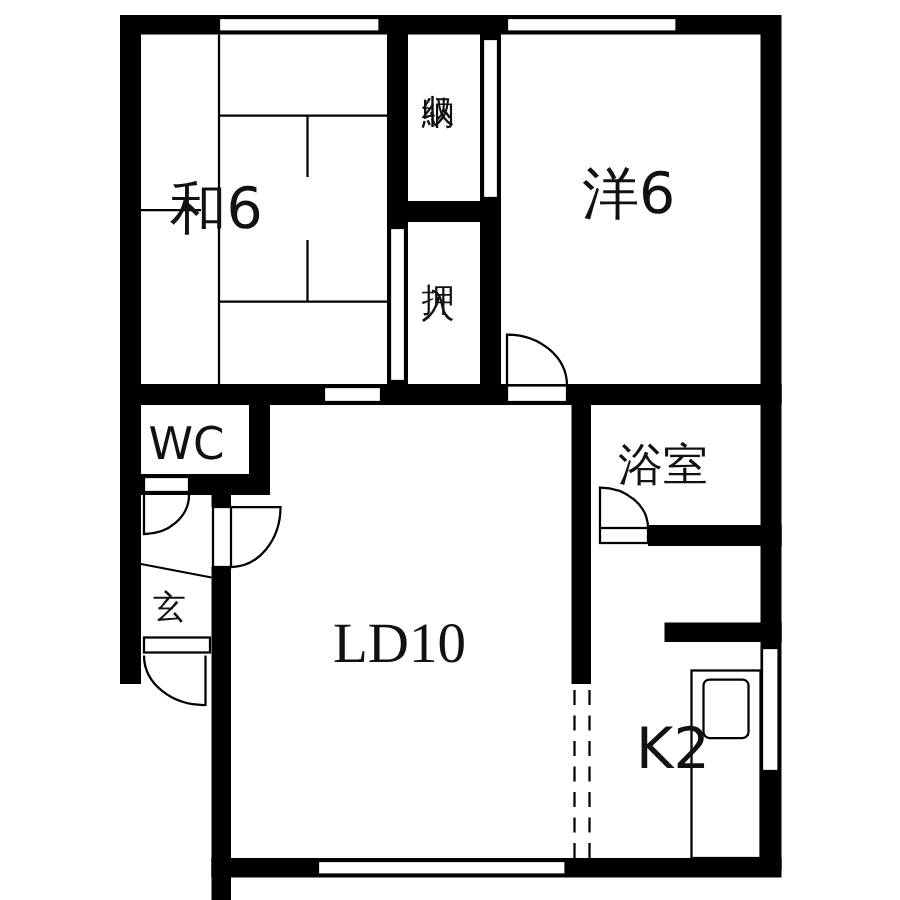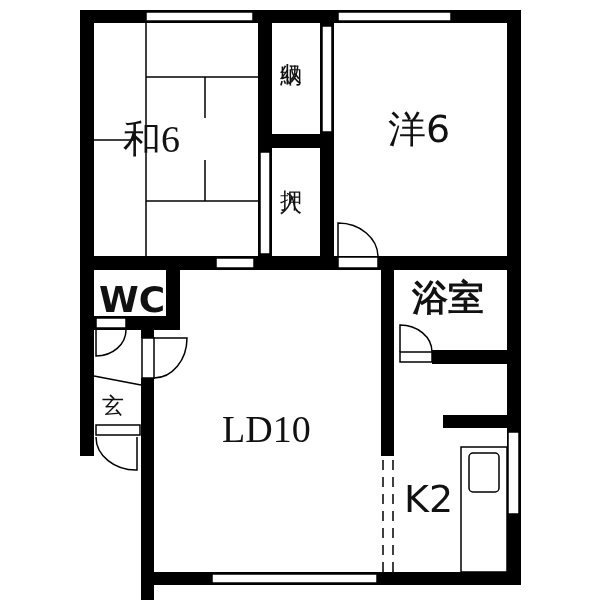--- a/index.html
+++ b/index.html
@@ -1,20 +1,20 @@
 <!DOCTYPE html>
 <html><head>
 <meta charset="utf-8">
 <style>
   html, body { margin:0; padding:0; background:#ffffff; }
   body { width:600px; height:600px; position:relative; overflow:hidden; }
   svg { position:absolute; left:0; top:0; }
   .lbl { position:absolute; font-family:"DejaVu Sans", sans-serif; color:#111; line-height:1; white-space:nowrap; }
   .big { font-size:38px; }
-  .mid { font-size:36px;font-weight:bold; }
+  .mid { font-size:30px; }
   .sm  { font-size:22px; }
   .vert { writing-mode:vertical-rl; letter-spacing:2px; }
 </style>
 </head>
 <body>
 
 <svg width="600" height="600" viewBox="0 0 600 600">
   <g fill="#000">
 
     <rect x="80" y="10" width="440" height="13"></rect>
@@ -91,21 +91,21 @@
   </g>
 
   <g fill="none" stroke="#000" stroke-width="1.5">
     <rect x="461" y="447" width="46" height="125"></rect>
     <rect x="469" y="453" width="30" height="39" rx="4"></rect>
 
     <path d="M383,460 V572 M393,460 V572" stroke-dasharray="10,7"></path>
   </g>
 </svg>
 
-<div class="lbl big" style="left:123px;top:120px;font-family:Liberation Serif, serif;">和6</div>
+<div class="lbl big" style="left:113px;top:120px;">和6</div>
 <div class="lbl big" style="left:388px;top:110px;">洋6</div>
 <div class="lbl sm vert" style="left:280px;top:45px;">収納</div>
 <div class="lbl sm vert" style="left:280px;top:172px;">押入</div>
 <div class="lbl mid" style="left:99px;top:282px;">WC</div>
 <div class="lbl sm" style="left:102px;top:395px;">玄</div>
 <div class="lbl big" style="left:222px;top:410px;font-family:Liberation Serif, serif;">LD10</div>
-<div class="lbl mid" style="left:412px;top:280px;">浴室</div>
-<div class="lbl big" style="left:404px;top:480px;">K2</div>
+<div class="lbl mid" style="left:412px;top:296px;">浴室</div>
+<div class="lbl big" style="left:424px;top:480px;">K2</div>
 
 </body></html>

